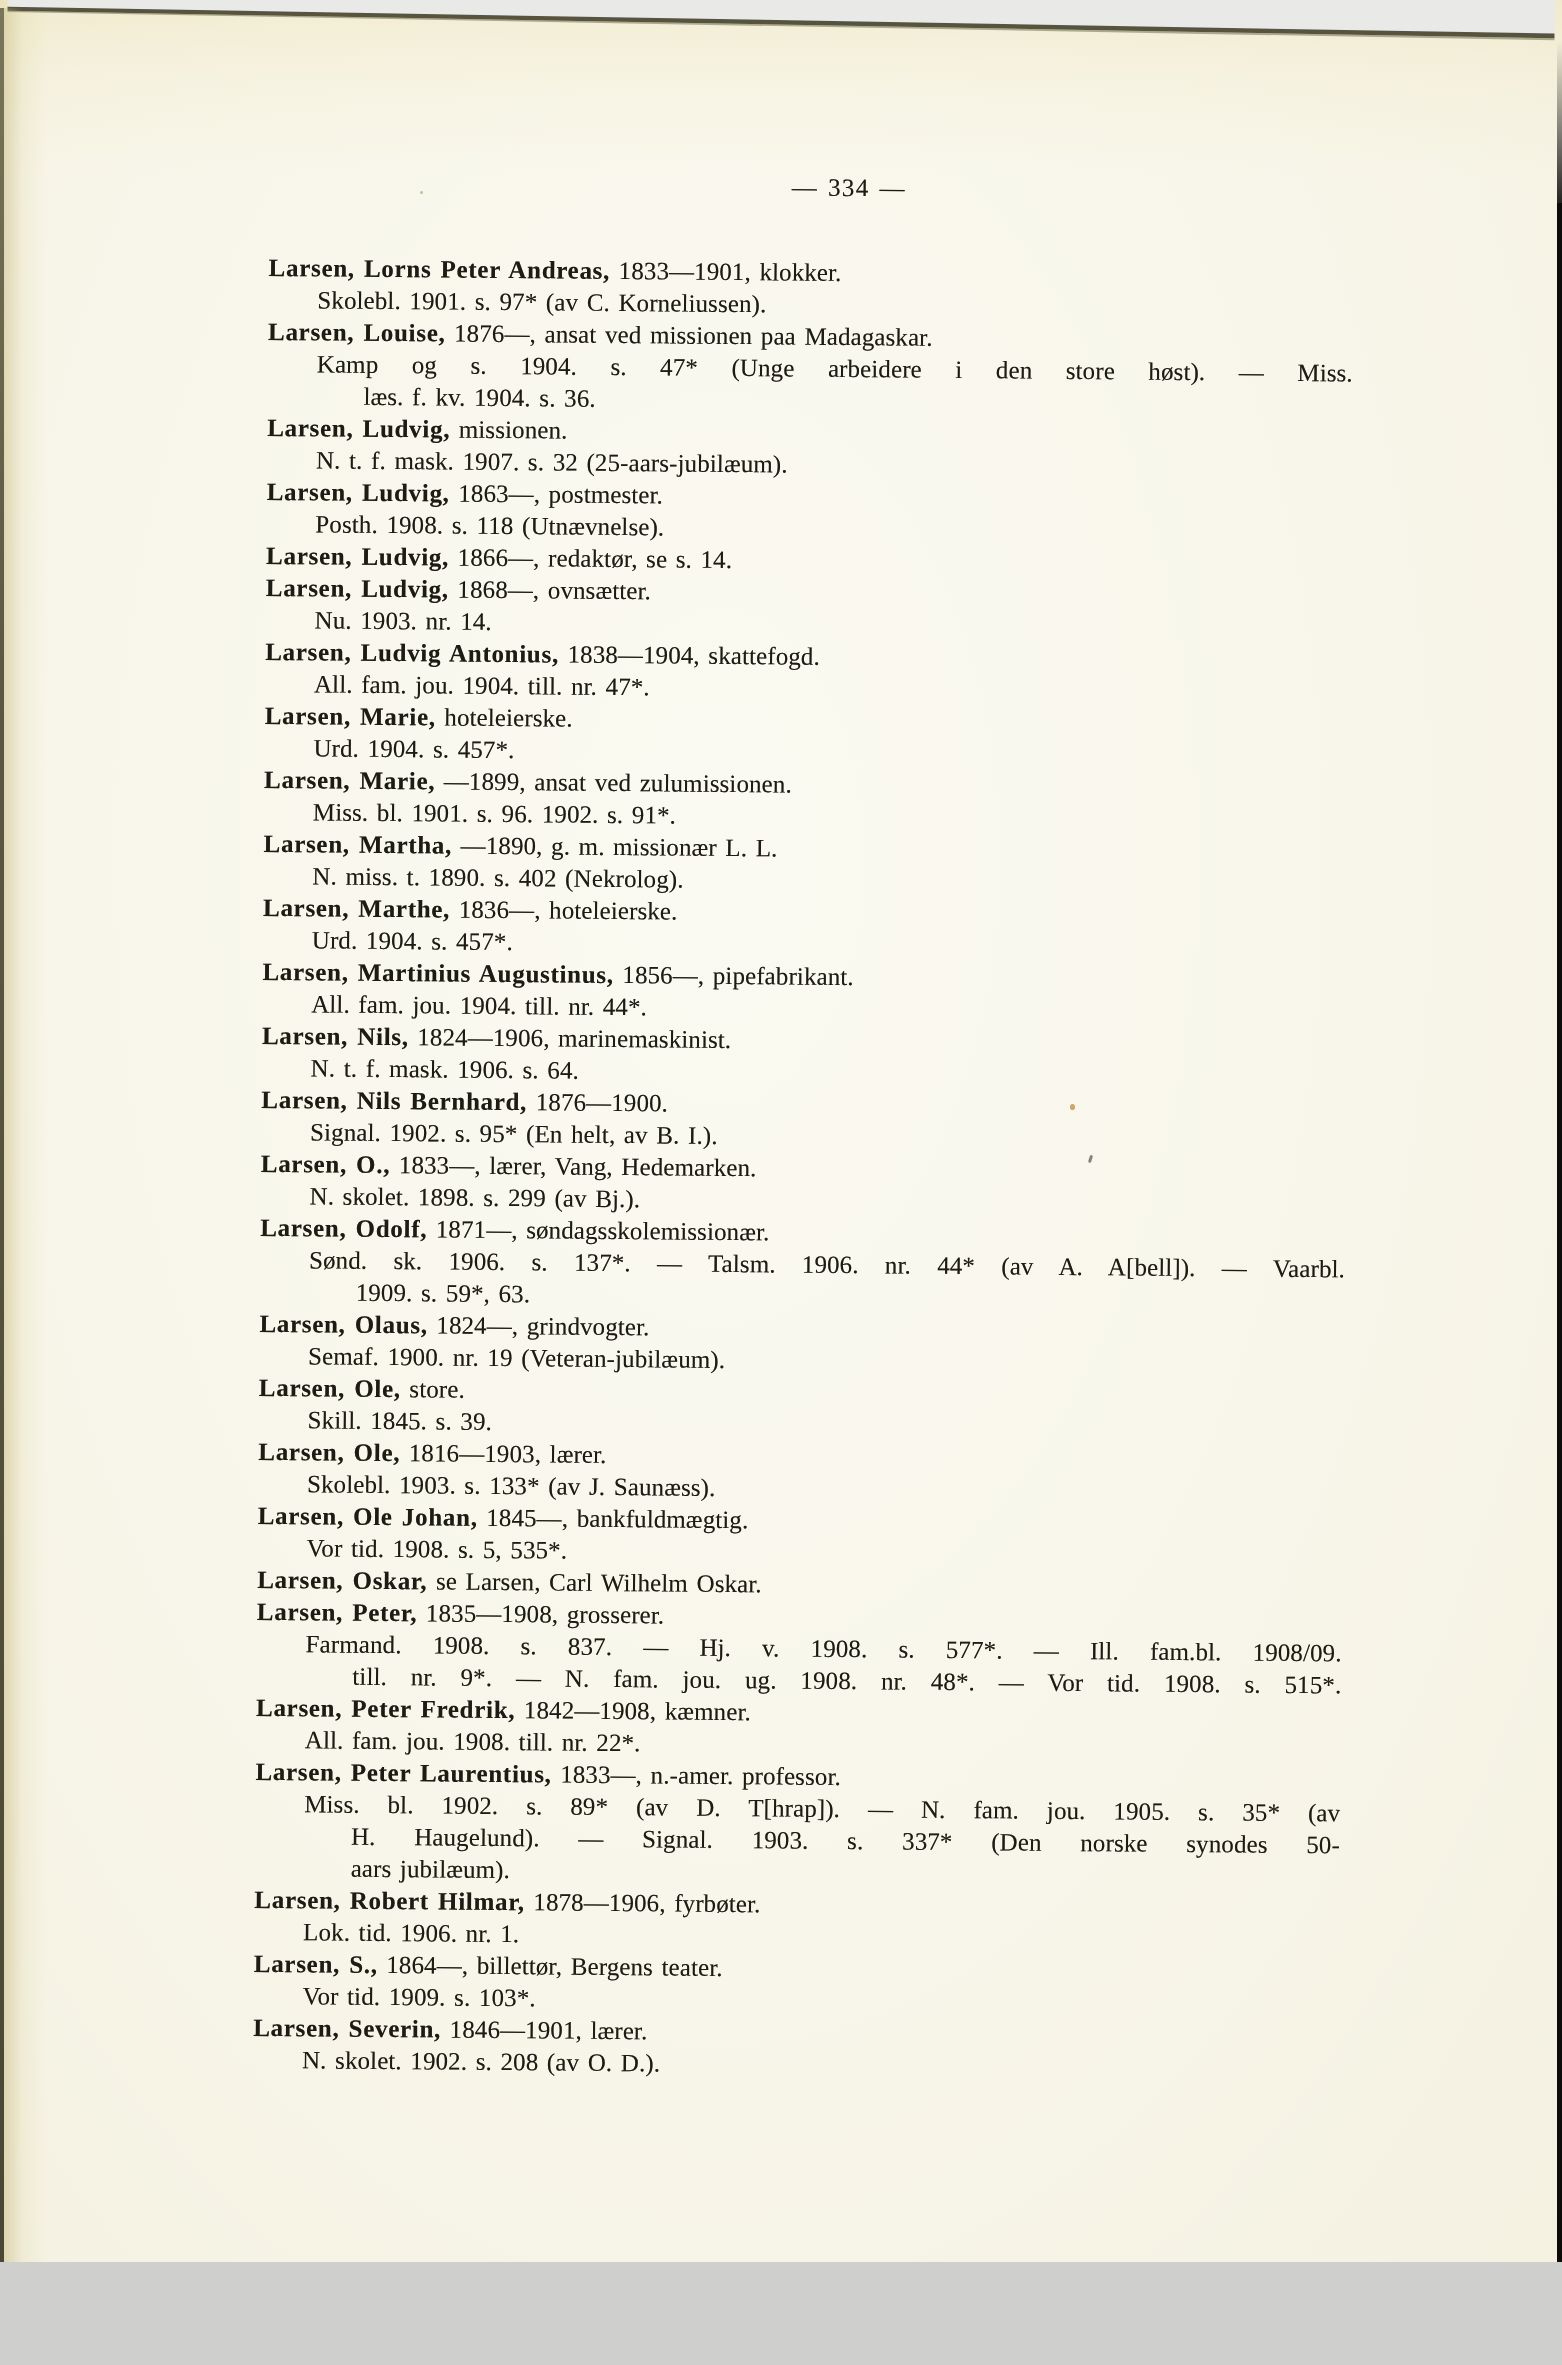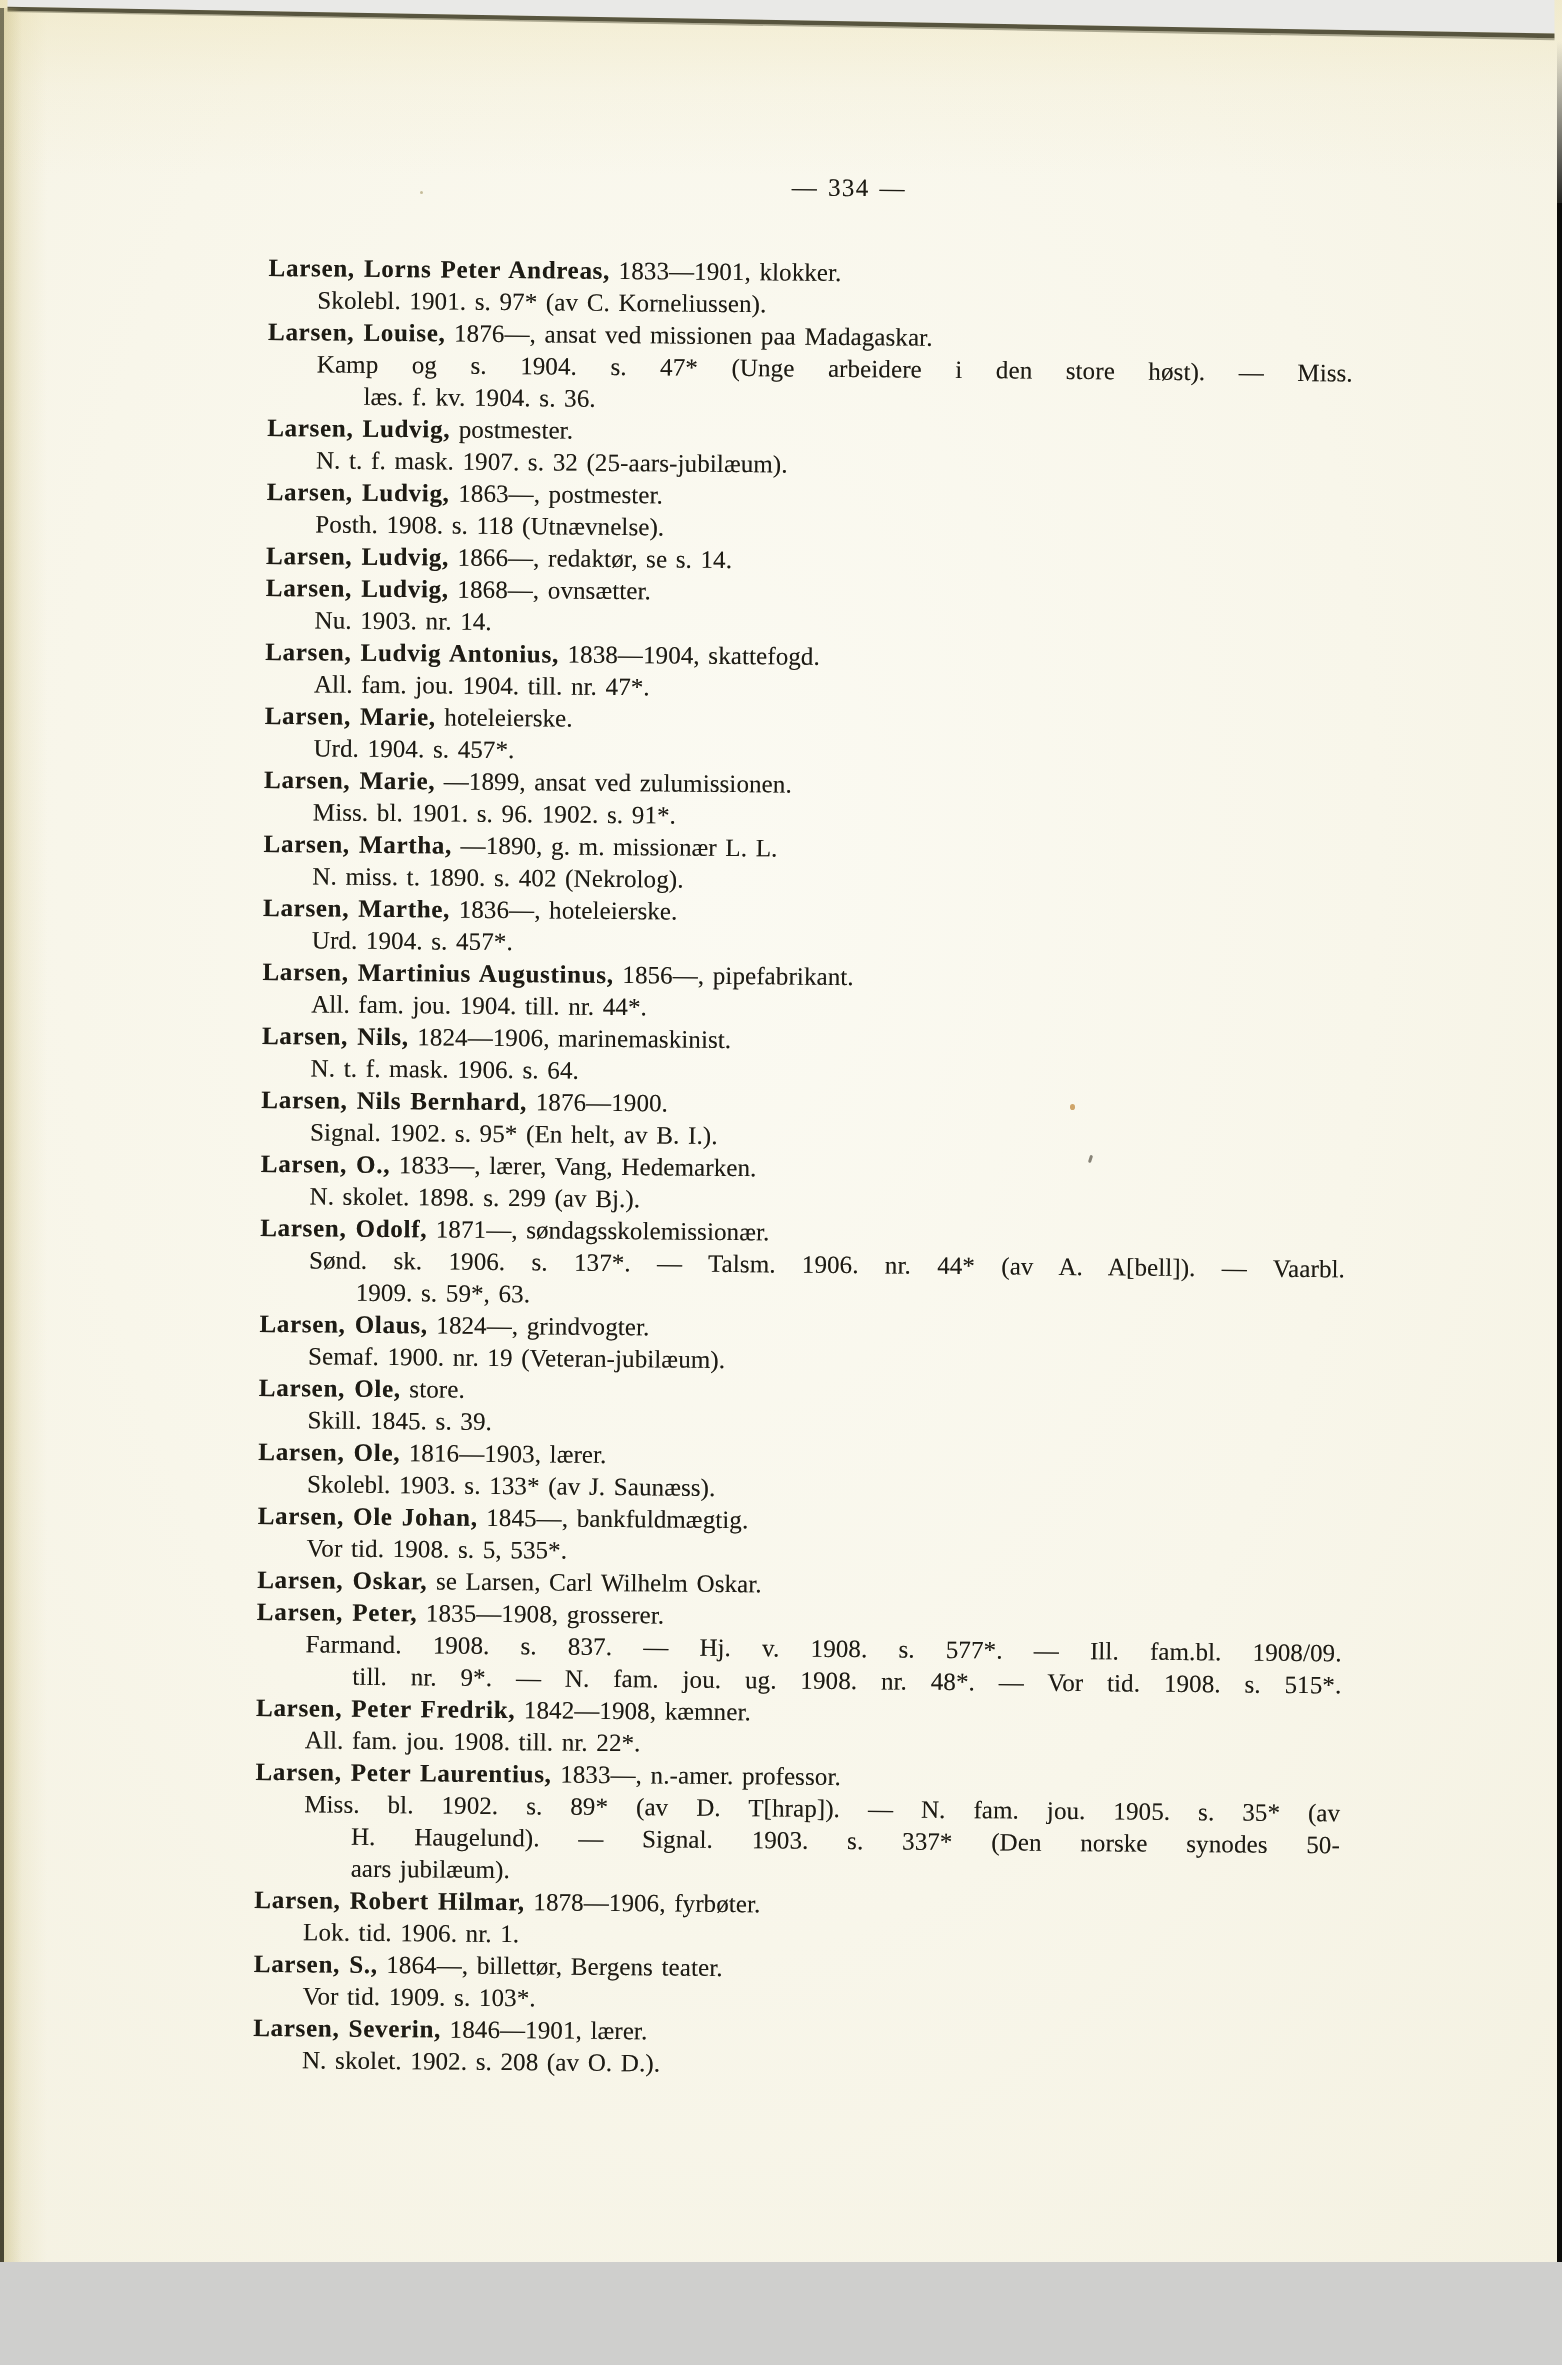--- a/index.html
+++ b/index.html
@@ -70,21 +70,21 @@
         <div class="entry">
           <div class="line i0"><b>Larsen, Lorns Peter Andreas,</b> <span>1833—1901, klokker.</span></div>
           <div class="line i1">Skolebl. 1901. s. 97* (av C. Korneliussen).</div>
         </div>
         <div class="entry">
           <div class="line i0"><b>Larsen, Louise,</b> <span>1876—, ansat ved missionen paa Madagaskar.</span></div>
           <div class="line i1 j">Kamp og s. 1904. s. 47* (Unge arbeidere i den store høst). — Miss.</div>
           <div class="line i2">læs. f. kv. 1904. s. 36.</div>
         </div>
         <div class="entry">
-          <div class="line i0"><b>Larsen, Ludvig,</b> <span>postmester.</span></div>
+          <div class="line i0"><b>Larsen, Ludvig,</b> <span>missionen.</span></div>
           <div class="line i1">N. t. f. mask. 1907. s. 32 (25-aars-jubilæum).</div>
         </div>
         <div class="entry">
           <div class="line i0"><b>Larsen, Ludvig,</b> <span>1863—, postmester.</span></div>
           <div class="line i1">Posth. 1908. s. 118 (Utnævnelse).</div>
         </div>
         <div class="entry">
           <div class="line i0"><b>Larsen, Ludvig,</b> <span>1866—, redaktør, se s. 14.</span></div>
         </div>
         <div class="entry">

